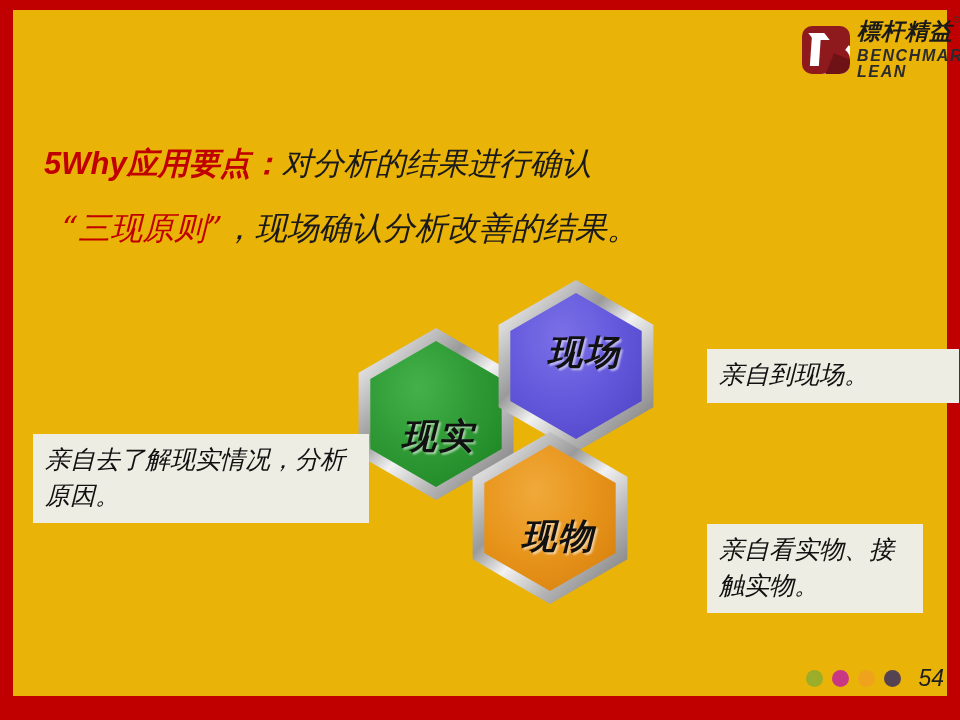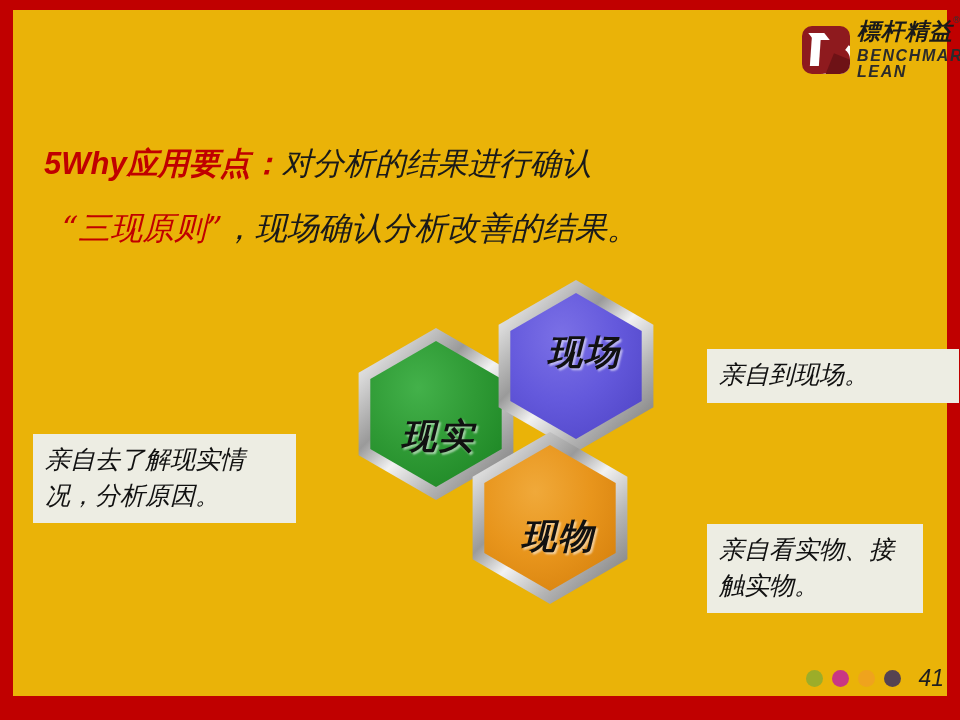--- a/index.html
+++ b/index.html
@@ -220,21 +220,21 @@
     color: #111111;
     font-family: "DejaVu Serif", "Liberation Serif", serif;
     font-size: 25px;
     line-height: 1.42;
     padding: 8px 12px 10px 12px;
     box-sizing: border-box;
   }
   .callout-left {
     left: 33px;
     top: 434px;
-    width: 263px;
+    width: 336px;
   }
   .callout-right-top {
     left: 707px;
     top: 349px;
     width: 252px;
   }
   .callout-right-bottom {
     left: 707px;
     top: 524px;
     width: 216px;
@@ -322,16 +322,16 @@
 
   <div class="callout callout-right-top">亲自到现场。</div>
 
   <div class="callout callout-right-bottom">亲自看实物、接触实物。</div>
 
   <div class="footer">
     <span class="dot" style="background: rgb(156, 173, 41);"></span>
     <span class="dot" style="background: rgb(201, 55, 132);"></span>
     <span class="dot" style="background: rgb(239, 163, 29);"></span>
     <span class="dot" style="background: rgb(85, 67, 81);"></span>
-    <span class="page-num">41</span>
+    <span class="page-num">54</span>
   </div>
 
 </div>
 
 </body></html>

